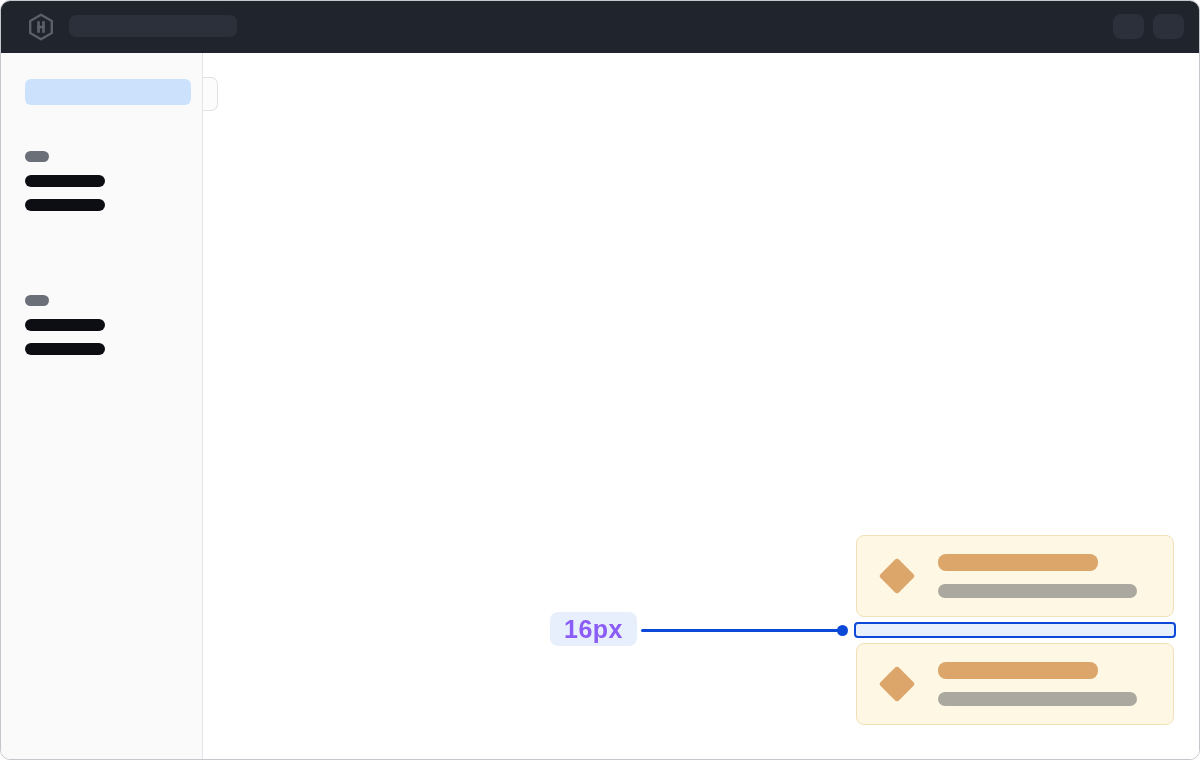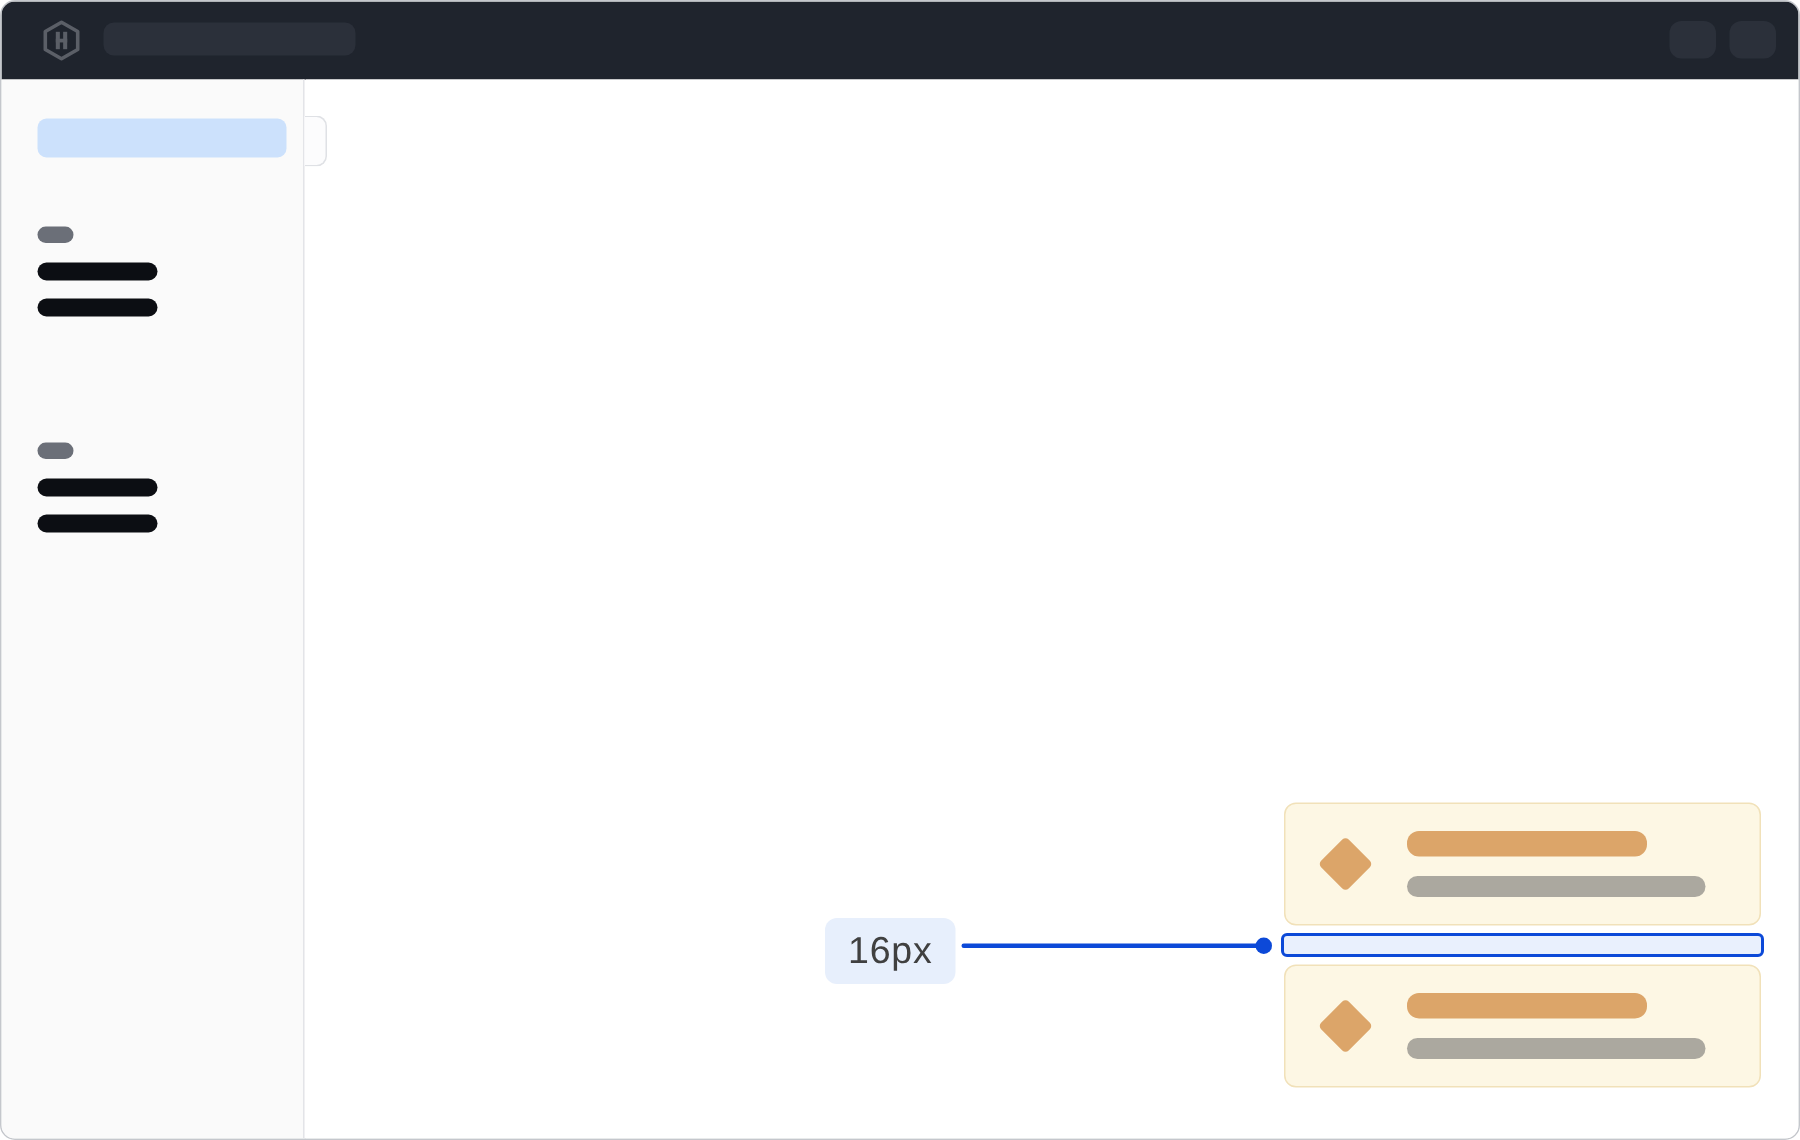--- a/index.html
+++ b/index.html
@@ -34,22 +34,22 @@
   .card{position:absolute;left:855px;width:318px;height:82px;background:var(--card-bg);border:1px solid var(--card-border);border-radius:8px;display:flex;align-items:center;padding-left:22px}
   .card.c1{top:534px}
   .card.c2{top:642px}
   .diamond{width:26px;height:26px;background:var(--card-accent);border-radius:3px;transform:rotate(45deg);flex:0 0 auto;margin:0 5px}
   .card-bars{display:flex;flex-direction:column;gap:13px;margin-left:23px}
   .bar-title{width:160px;height:17px;border-radius:8px;background:var(--card-accent)}
   .bar-sub{width:199px;height:14px;border-radius:7px;background:var(--card-muted)}
   .gap-rect{position:absolute;left:853px;top:621px;width:322px;height:16px;background:var(--annotation-fill);border:2px solid var(--accent-blue);border-radius:4px;z-index:2}
   .conn-line{position:absolute;left:640px;top:628px;width:198px;height:3px;border-radius:2px;background:var(--accent-blue)}
   .conn-dot{position:absolute;left:836px;top:624px;width:11px;height:11px;border-radius:50%;background:var(--accent-blue)}
-  .space-label{position:absolute;left:549px;top:611px;width:87px;height:44px;border-radius:8px;background:var(--annotation-bg);
-    color:#404040;font-size:25px;font-weight:400;display:flex;align-items:center;justify-content:center;letter-spacing:.5px}
+  .space-label{position:absolute;left:549px;top:611px;width:87px;height:34px;border-radius:8px;background:var(--annotation-bg);
+    color:#8b5cf6;font-size:25px;font-weight:700;display:flex;align-items:center;justify-content:center;letter-spacing:.5px}
 </style>
 </head>
 <body>
 
 <div class="frame">
 
   <header class="topbar">
     <svg class="logo" viewBox="0 0 28 28" aria-hidden="true">
       <polygon points="14,1.8 24.8,8 24.8,20 14,26.2 3.2,20 3.2,8" fill="none" stroke="#5b5f67" stroke-width="2.4" stroke-linejoin="round"></polygon>
       <rect x="10.2" y="8.2" width="2.7" height="11.6" fill="#5b5f67"></rect>

